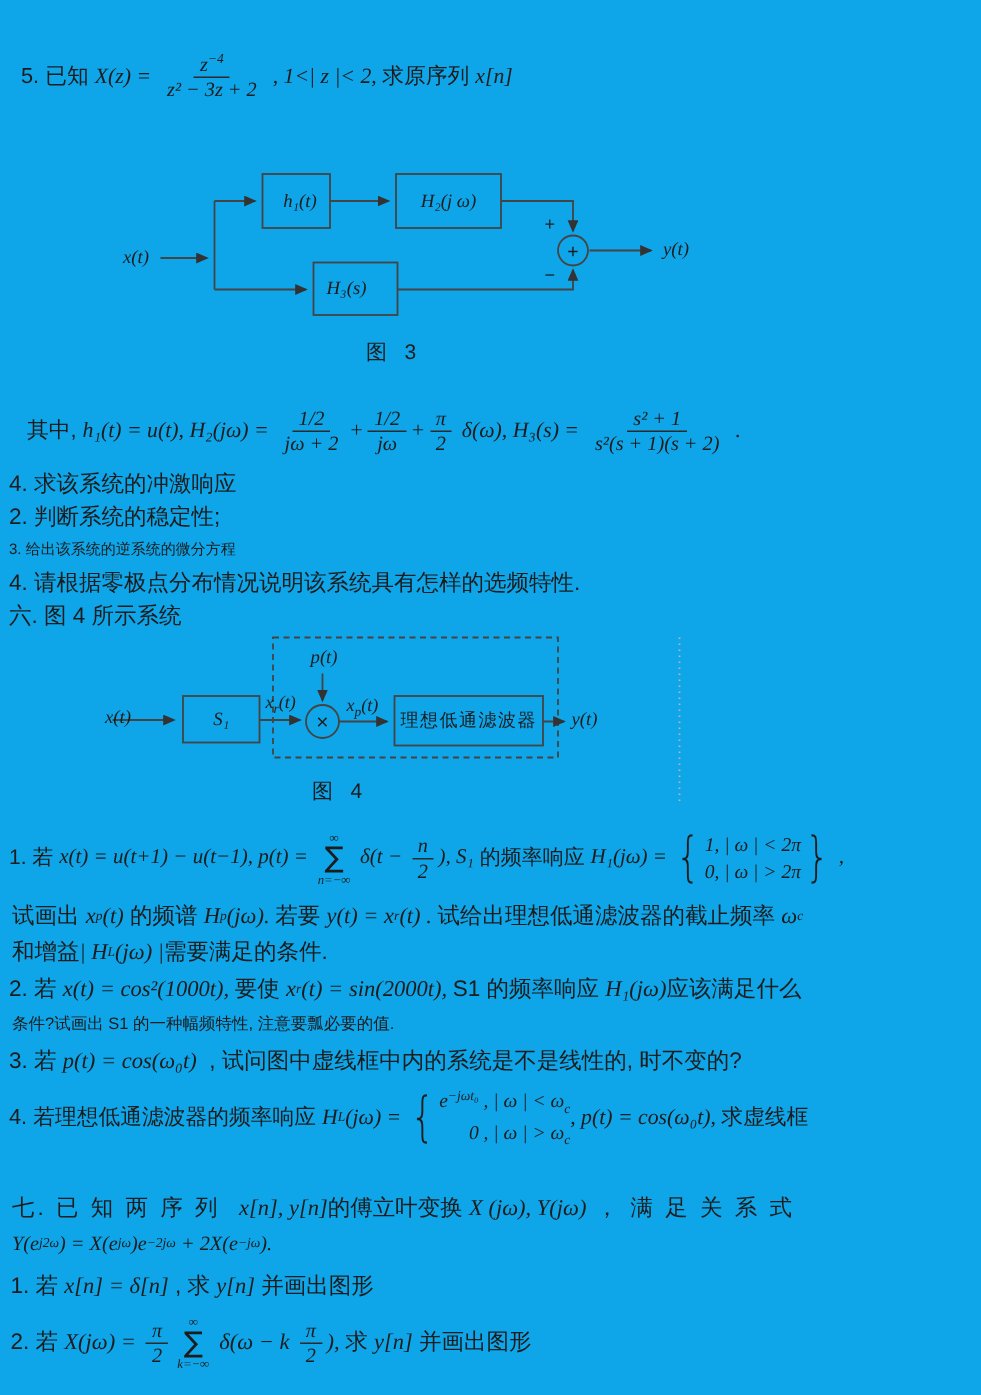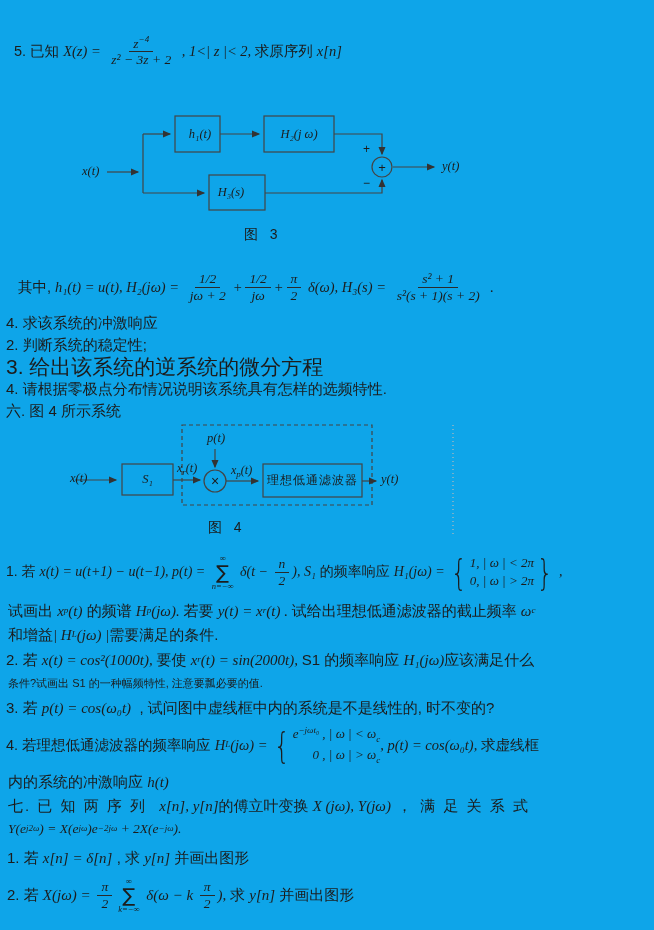--- a/index.html
+++ b/index.html
@@ -101,21 +101,21 @@
     </span>
     <span class="m"> .</span>
   </div>
 
   <div class="line" style="left:6px;top:313px;height:20px;font-size:15px;">
     <span class="cn">4. 求该系统的冲激响应</span>
   </div>
   <div class="line" style="left:6px;top:335px;height:20px;font-size:15px;">
     <span class="cn">2. 判断系统的稳定性;</span>
   </div>
-  <div class="line" style="left:6px;top:357px;height:20px;font-size:21px;">
+  <div class="line" style="left:6px;top:357px;height:20px;font-size:10px;">
     <span class="cn">3. 给出该系统的逆系统的微分方程</span>
   </div>
   <div class="line" style="left:6px;top:379px;height:20px;font-size:15px;">
     <span class="cn">4. 请根据零极点分布情况说明该系统具有怎样的选频特性.</span>
   </div>
 
   <div class="line" style="left:6px;top:401px;height:20px;font-size:15px;">
     <span class="cn">六. 图 4 所示系统</span>
   </div>
 
@@ -226,24 +226,20 @@
       <span class="brace">{</span>
       <span class="rows m">
         <span><span>e</span><sup>−jωt₀</sup><span> , | ω | &lt; ω</span><sub>c</sub></span>
         <span><span>0 , | ω | &gt; ω</span><sub>c</sub></span>
       </span>
     </span>
     <span class="m">, </span>
     <span class="m">p(t) = cos(ω₀t), </span>
     <span class="cn">求虚线框</span>
   </div>
-  <div class="line" style="left:8px;top:771px;height:22px;font-size:15px;">
-    <span class="cn">内的系统的冲激响应 </span>
-    <span class="m">h(t)</span>
-  </div>
 
   <div class="line" style="left:8px;top:795px;height:22px;font-size:15px;letter-spacing:2px;">
     <span class="cn">七. 已 知 两 序 列  </span>
     <span class="m" style="letter-spacing:0;">x[n], y[n]</span>
     <span class="cn" style="letter-spacing:0;">的傅立叶变换 </span>
     <span class="m" style="letter-spacing:0;">X (jω), Y(jω)</span>
     <span class="cn"> ， 满 足 关 系 式</span>
   </div>
 
   <div class="line" style="left:8px;top:819px;height:20px;font-size:13.5px;">

